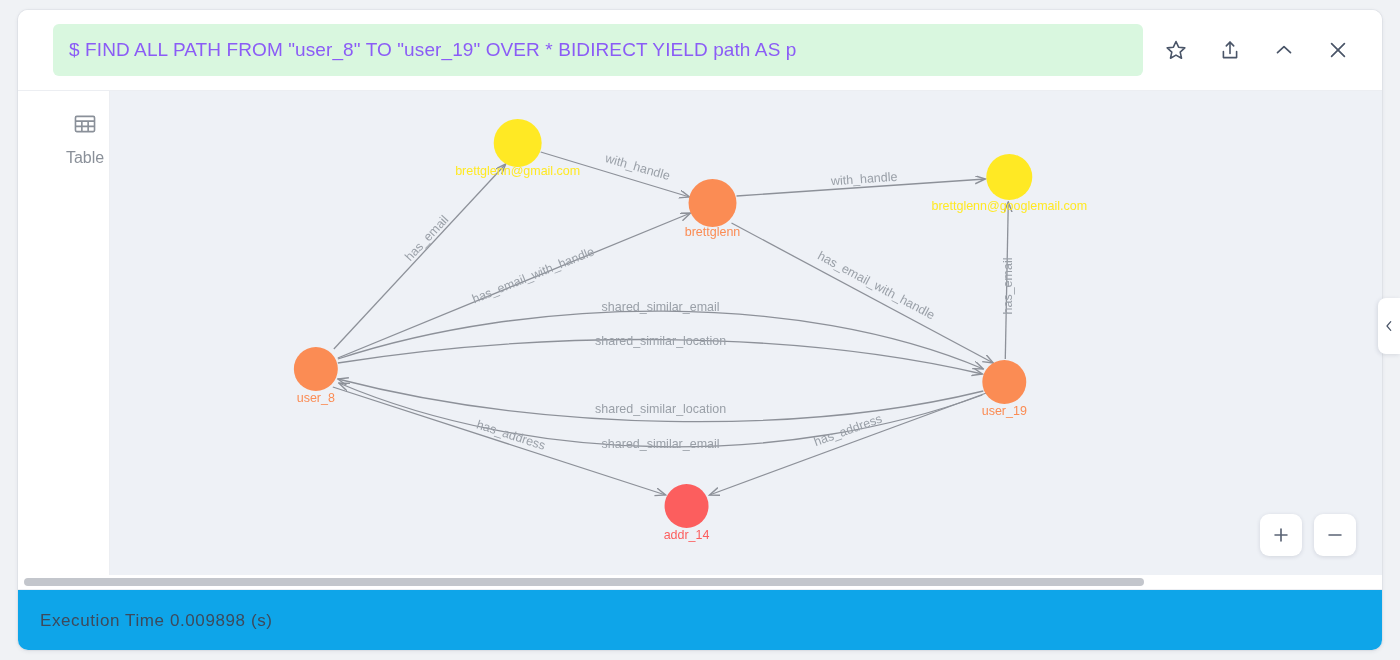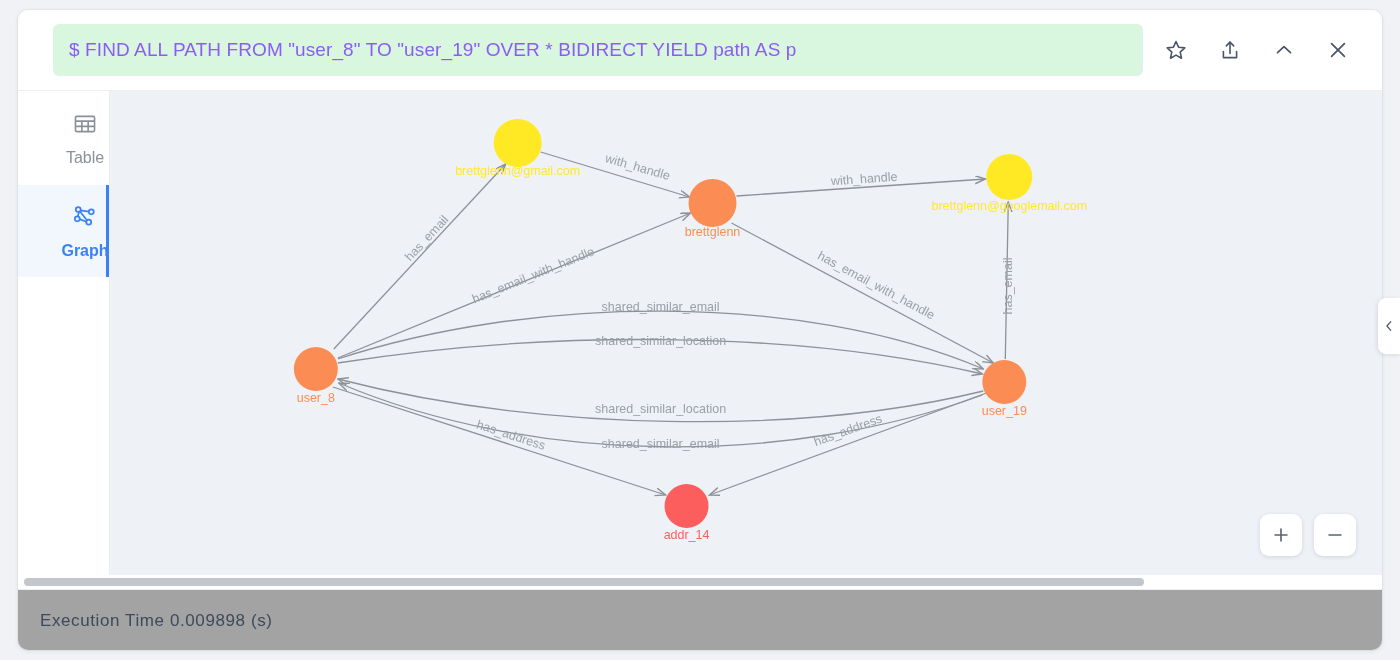--- a/index.html
+++ b/index.html
@@ -186,21 +186,21 @@
     cursor: pointer;
   }
 
   
   .footer {
     position: absolute;
     left: 0;
     top: 579px;
     width: 1364px;
     height: 61px;
-    background: #a3a3a3;
+    background: #0ea5e9;
     border-top: 1px solid #eceef2;
     display: flex;
     align-items: center;
   }
   .exec-time {
     margin-left: 22px;
     font-size: 17px;
     color: #3d4a5c;
     letter-spacing: 0.6px;
   }
@@ -247,32 +247,20 @@
 
       <div class="tabs">
         <div class="tab">
           <span>
             <svg width="26" height="26" viewBox="0 0 24 24" fill="none" stroke="#8a9099" stroke-width="1.5">
               <rect x="3.2" y="5" width="17.6" height="14" rx="1.2"></rect>
               <path d="M3.2 9.4 H20.8 M3.2 14.2 H20.8 M9.1 9.4 V19 M14.9 9.4 V19"></path>
             </svg>
           </span>
           <span class="tab-label">Table</span>
-        </div>
-        <div class="tab active">
-          <span>
-            <svg width="28" height="28" viewBox="0 0 24 24" fill="none" stroke="#3b82f6" stroke-width="1.5">
-              <circle cx="6.2" cy="6.4" r="2.1"></circle>
-              <circle cx="17.4" cy="8.4" r="2.1"></circle>
-              <circle cx="15.2" cy="17.3" r="2.1"></circle>
-              <circle cx="5.4" cy="14.4" r="2.1"></circle>
-              <path d="M7.6 8.0 L13.8 15.9 M7.9 7.2 L15.4 8.2 M6.9 8.3 L5.8 12.4 M7.4 14.7 L13.1 16.9"></path>
-            </svg>
-          </span>
-          <span class="tab-label">Graph</span>
         </div>
       </div>
 
       <div class="graph-wrap">
         <svg class="graph-svg" viewBox="0 0 1273 485" preserveAspectRatio="none">
           <defs>
             <marker id="arrow" markerWidth="9" markerHeight="9" refX="8" refY="3.1" orient="auto" markerUnits="strokeWidth">
               <path d="M0,0 L8,3.1 L0,6.2" fill="none" stroke="#8d9199" stroke-width="1.1"></path>
             </marker>
           </defs>

